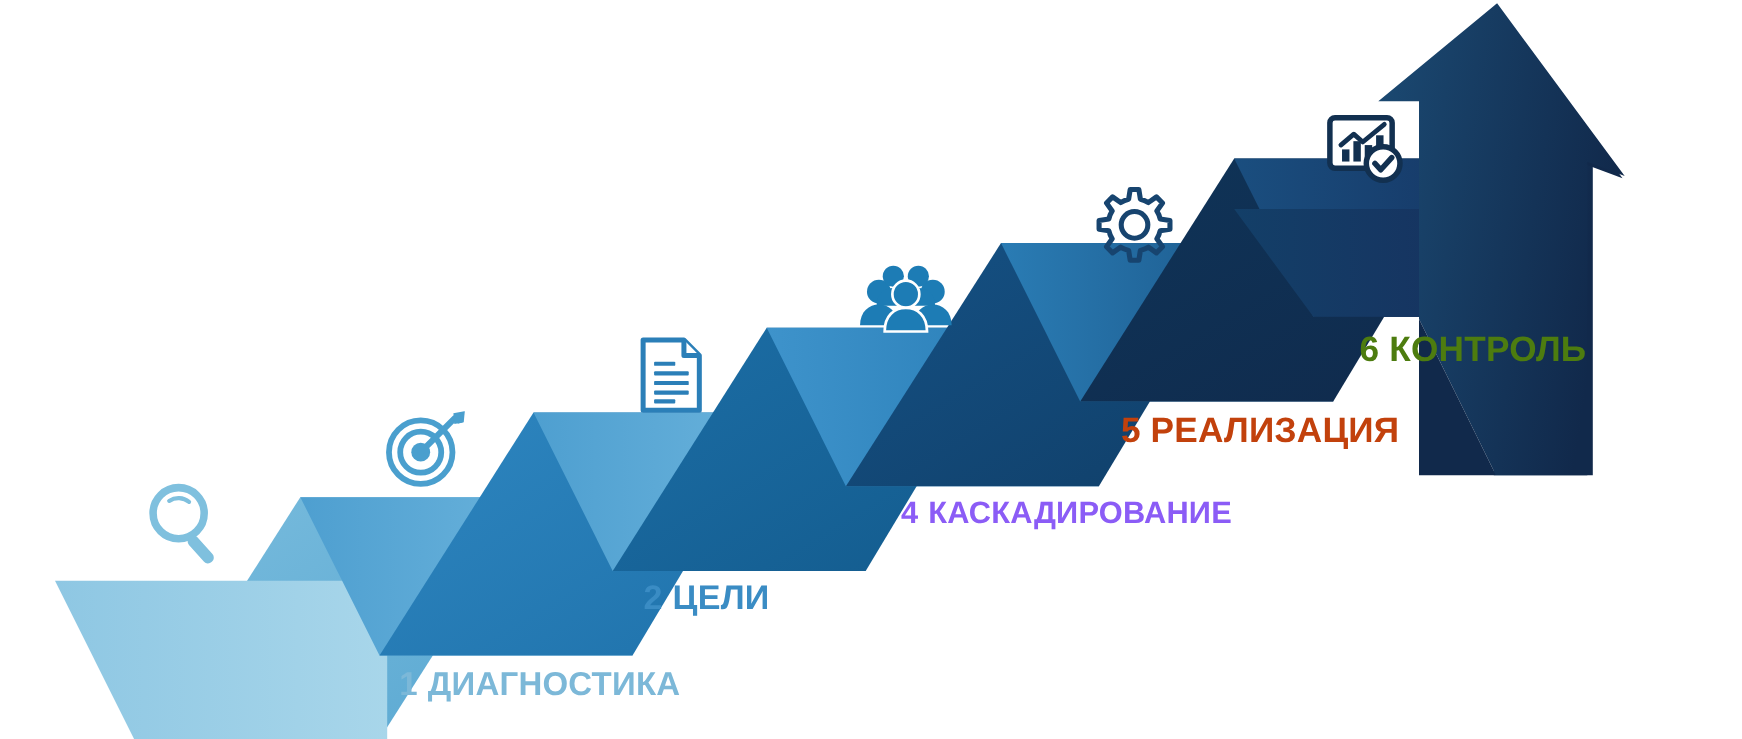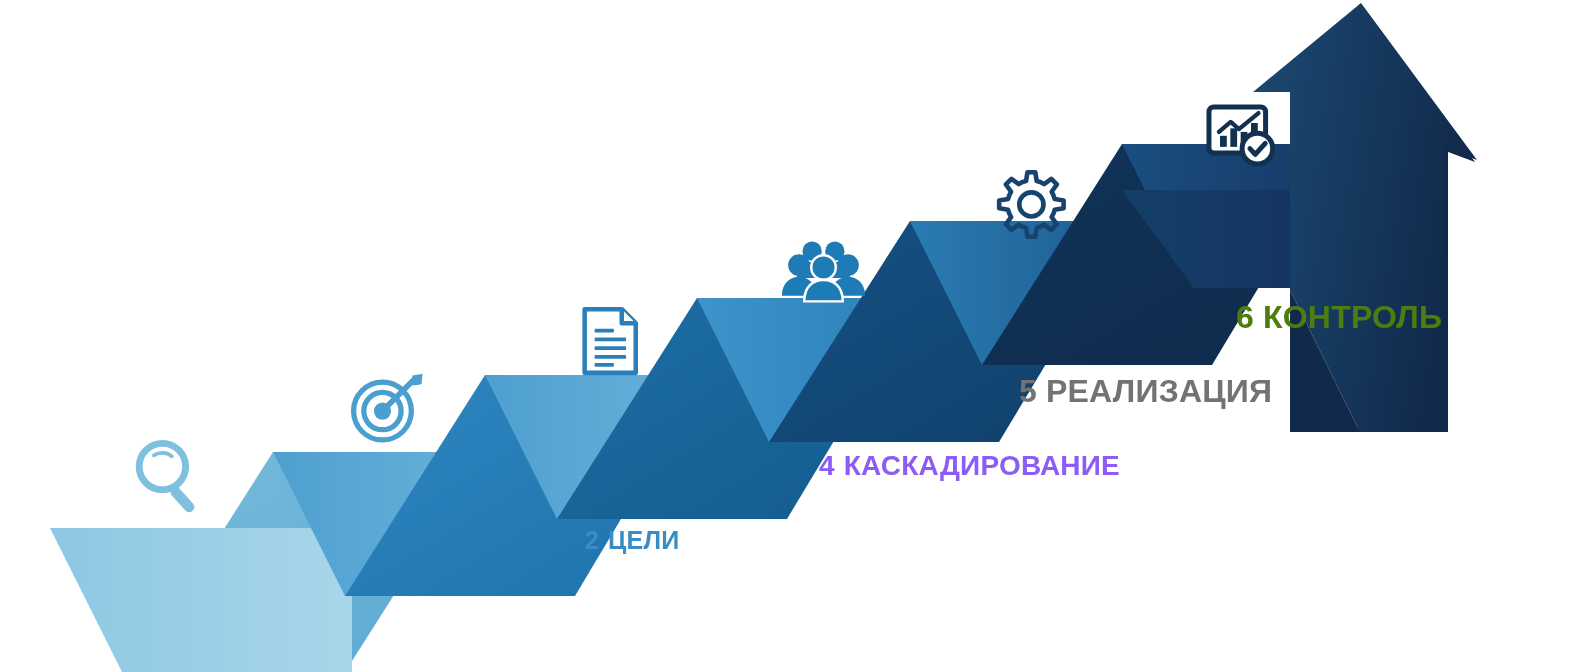--- a/index.html
+++ b/index.html
@@ -220,30 +220,33 @@
       <rect x="206" y="168" width="38" height="84" fill="#123050"></rect>
       <rect x="264" y="118" width="38" height="134" fill="#123050"></rect>
 
       <polyline points="84,168 150,112 196,152 306,62" fill="none" stroke="#123050" stroke-width="24" stroke-linecap="round" stroke-linejoin="round"></polyline>
 
       <circle cx="300" cy="262" r="86" fill="#ffffff" stroke="#123050" stroke-width="28"></circle>
       <polyline points="258,262 288,294 344,232" fill="none" stroke="#123050" stroke-width="28" stroke-linecap="round" stroke-linejoin="round"></polyline>
     </g>
   </svg>
 
-
-  <div class="step-label" style="left:585px; top:528px; font-size:25px; color:#3a8cc4;">
+  <div class="step-label" style="left:363px; top:608px; font-size:30px; color:#7cb8d8;">
+    <span class="num">1</span><span class="txt">ДИАГНОСТИКА</span>
+  </div>
+
+  <div class="step-label" style="left:585px; top:528px; font-size:31px; color:#3a8cc4;">
     <span class="num">2</span><span class="txt">ЦЕЛИ</span>
   </div>
 
   <div class="step-label" style="left:803px; top:452px; font-size:28px; color:#8b5cf6;margin-left:16px;">
     <span class="num">4</span><span class="txt">КАСКАДИРОВАНИЕ</span>
   </div>
 
-  <div class="step-label" style="left:1019px; top:375px; font-size:32px; color:#737373;">
+  <div class="step-label" style="left:1019px; top:375px; font-size:32px; color:#c2410c;">
     <span class="num">5</span><span class="txt">РЕАЛИЗАЦИЯ</span>
   </div>
 
   <div class="step-label" style="left:1236px; top:301px; font-size:32px; color:#4d7c0f;">
     <span class="num">6</span><span class="txt">КОНТРОЛЬ</span>
   </div>
 
 </div>
 
 </body></html>

